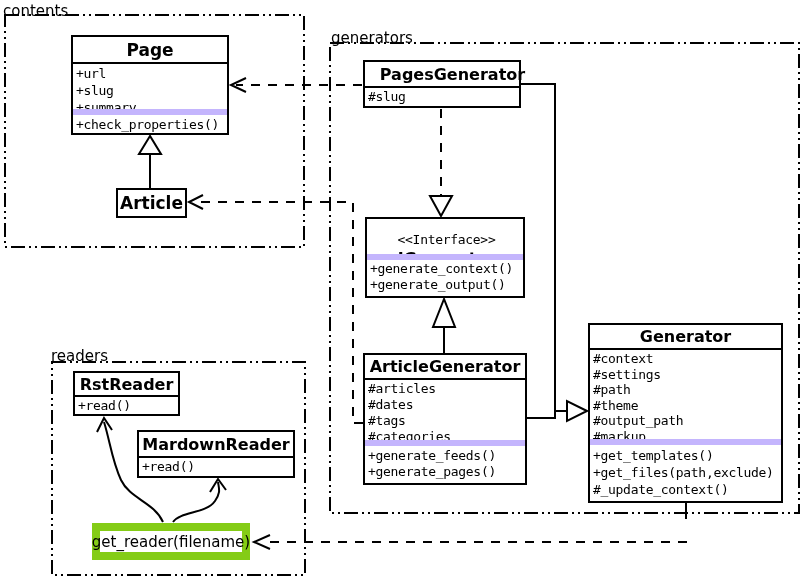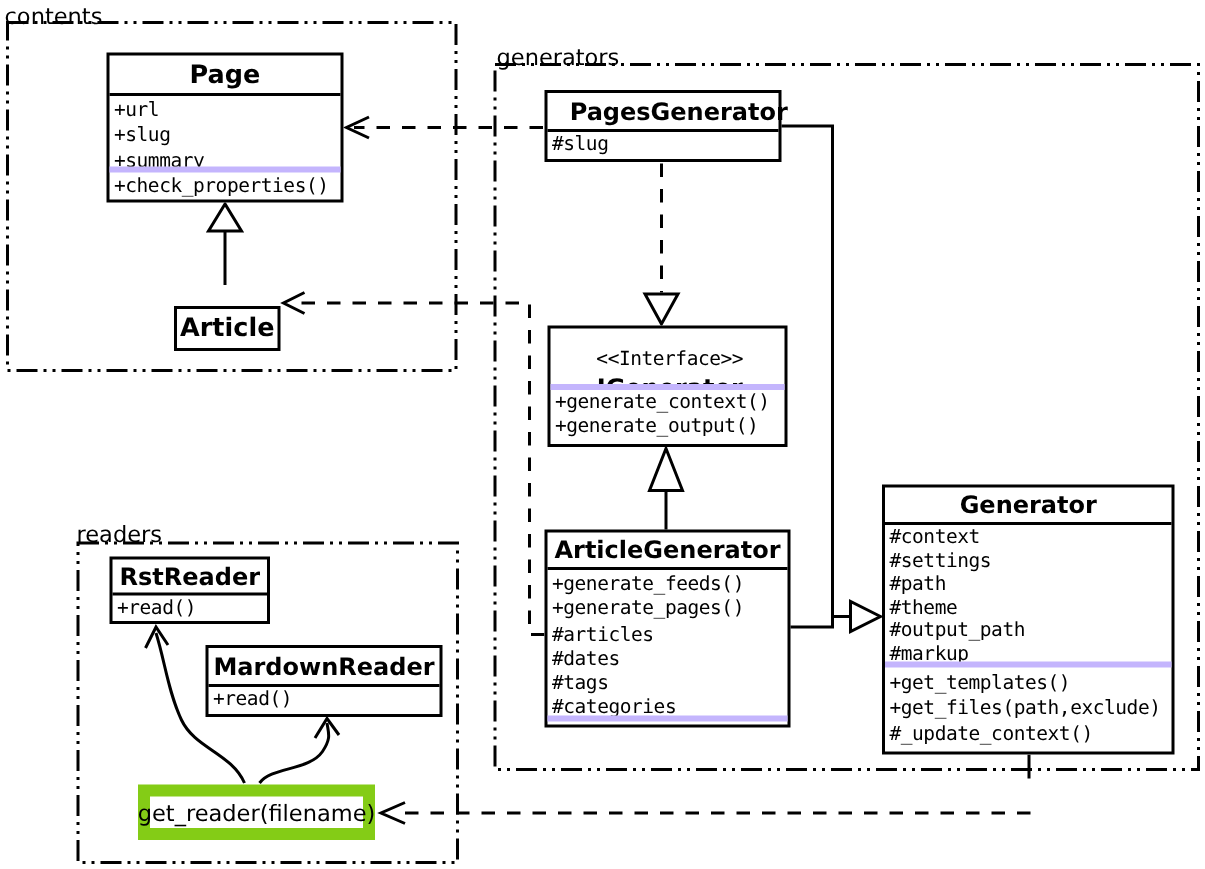--- a/index.html
+++ b/index.html
@@ -5,21 +5,21 @@
   html,body{margin:0;padding:0;background:#ffffff;}
   #canvas{position:relative;width:803px;height:579px;background:#ffffff;overflow:hidden;
           font-family:"DejaVu Sans",sans-serif;color:#000;}
   #wires{position:absolute;left:0;top:0;z-index:1;}
   .pkg-label{position:absolute;z-index:3;font:15px "DejaVu Sans",sans-serif;color:#000;}
   .cls{position:absolute;z-index:2;background:#fff;border:2px solid #000;box-sizing:border-box;}
   .c-title{box-sizing:border-box;text-align:center;font-weight:bold;
            font:bold 16px "DejaVu Sans",sans-serif;border-bottom:2px solid #000;
            display:flex;align-items:center;justify-content:center;}
   .c-title.noline{border-bottom:none;}
-  .c-comp{box-sizing:border-box;border-bottom:4px solid #c4b5fd;padding:1px 0 0 3px;overflow:hidden;}
+  .c-comp{box-sizing:border-box;border-bottom:6px solid #c4b5fd;padding:1px 0 0 3px;overflow:hidden;}
   .c-comp.last{border-bottom:none;}
   .row{font:13px "DejaVu Sans Mono",monospace;line-height:16px;letter-spacing:-0.3px;white-space:pre;}
   .row.tight{line-height:15.5px;}
   .row.tall{line-height:17px;}
   .stereo{font:13px "DejaVu Sans Mono",monospace;text-align:center;line-height:16px;letter-spacing:-0.3px;}
   .iface-name{font:bold 16px "DejaVu Sans",sans-serif;text-align:center;line-height:21px;}
   .plainbox{position:absolute;z-index:2;background:#fff;border:8px solid #84cc16;box-sizing:border-box;
             display:flex;align-items:center;justify-content:center;
             font:15px "DejaVu Sans",sans-serif;}
 </style>
@@ -94,21 +94,21 @@
     <div class="c-comp" style="height:51px;">
       <div class="row tall">+url</div>
       <div class="row tall">+slug</div>
       <div class="row tall">+summary</div>
     </div>
     <div class="c-comp last" style="height:18px;padding-top:2px;">
       <div class="row">+check_properties()</div>
     </div>
   </div>
 
-  <div class="cls" style="left:116px;top:204px;width:71px;height:30px;">
+  <div class="cls" style="left:116px;top:188px;width:71px;height:30px;">
     <div class="c-title noline" style="height:26px;font-size:17px;">Article</div>
   </div>
 
   <div class="cls" style="left:363px;top:60px;width:158px;height:48px;">
     <div class="c-title" style="height:26px;padding-left:21px;">PagesGenerator</div>
     <div class="c-comp last" style="height:18px;">
       <div class="row">#slug</div>
     </div>
   </div>
 
@@ -118,29 +118,29 @@
       <div class="iface-name">IGenerator</div>
     </div>
     <div class="c-comp last" style="height:34px;">
       <div class="row">+generate_context()</div>
       <div class="row">+generate_output()</div>
     </div>
   </div>
 
   <div class="cls" style="left:363px;top:353px;width:164px;height:132px;">
     <div class="c-title" style="height:25px;">ArticleGenerator</div>
-    <div class="c-comp last" style="height:35px;padding-top:2px;">
-      <div class="row">+generate_feeds()</div>
-      <div class="row">+generate_pages()</div>
-    </div>
     <div class="c-comp" style="height:66px;">
       <div class="row">#articles</div>
       <div class="row">#dates</div>
       <div class="row">#tags</div>
       <div class="row">#categories</div>
+    </div>
+    <div class="c-comp last" style="height:35px;padding-top:2px;">
+      <div class="row">+generate_feeds()</div>
+      <div class="row">+generate_pages()</div>
     </div>
   </div>
 
   <div class="cls" style="left:588px;top:323px;width:195px;height:180px;">
     <div class="c-title" style="height:25px;">Generator</div>
     <div class="c-comp" style="height:95px;">
       <div class="row tight">#context</div>
       <div class="row tight">#settings</div>
       <div class="row tight">#path</div>
       <div class="row tight">#theme</div>

